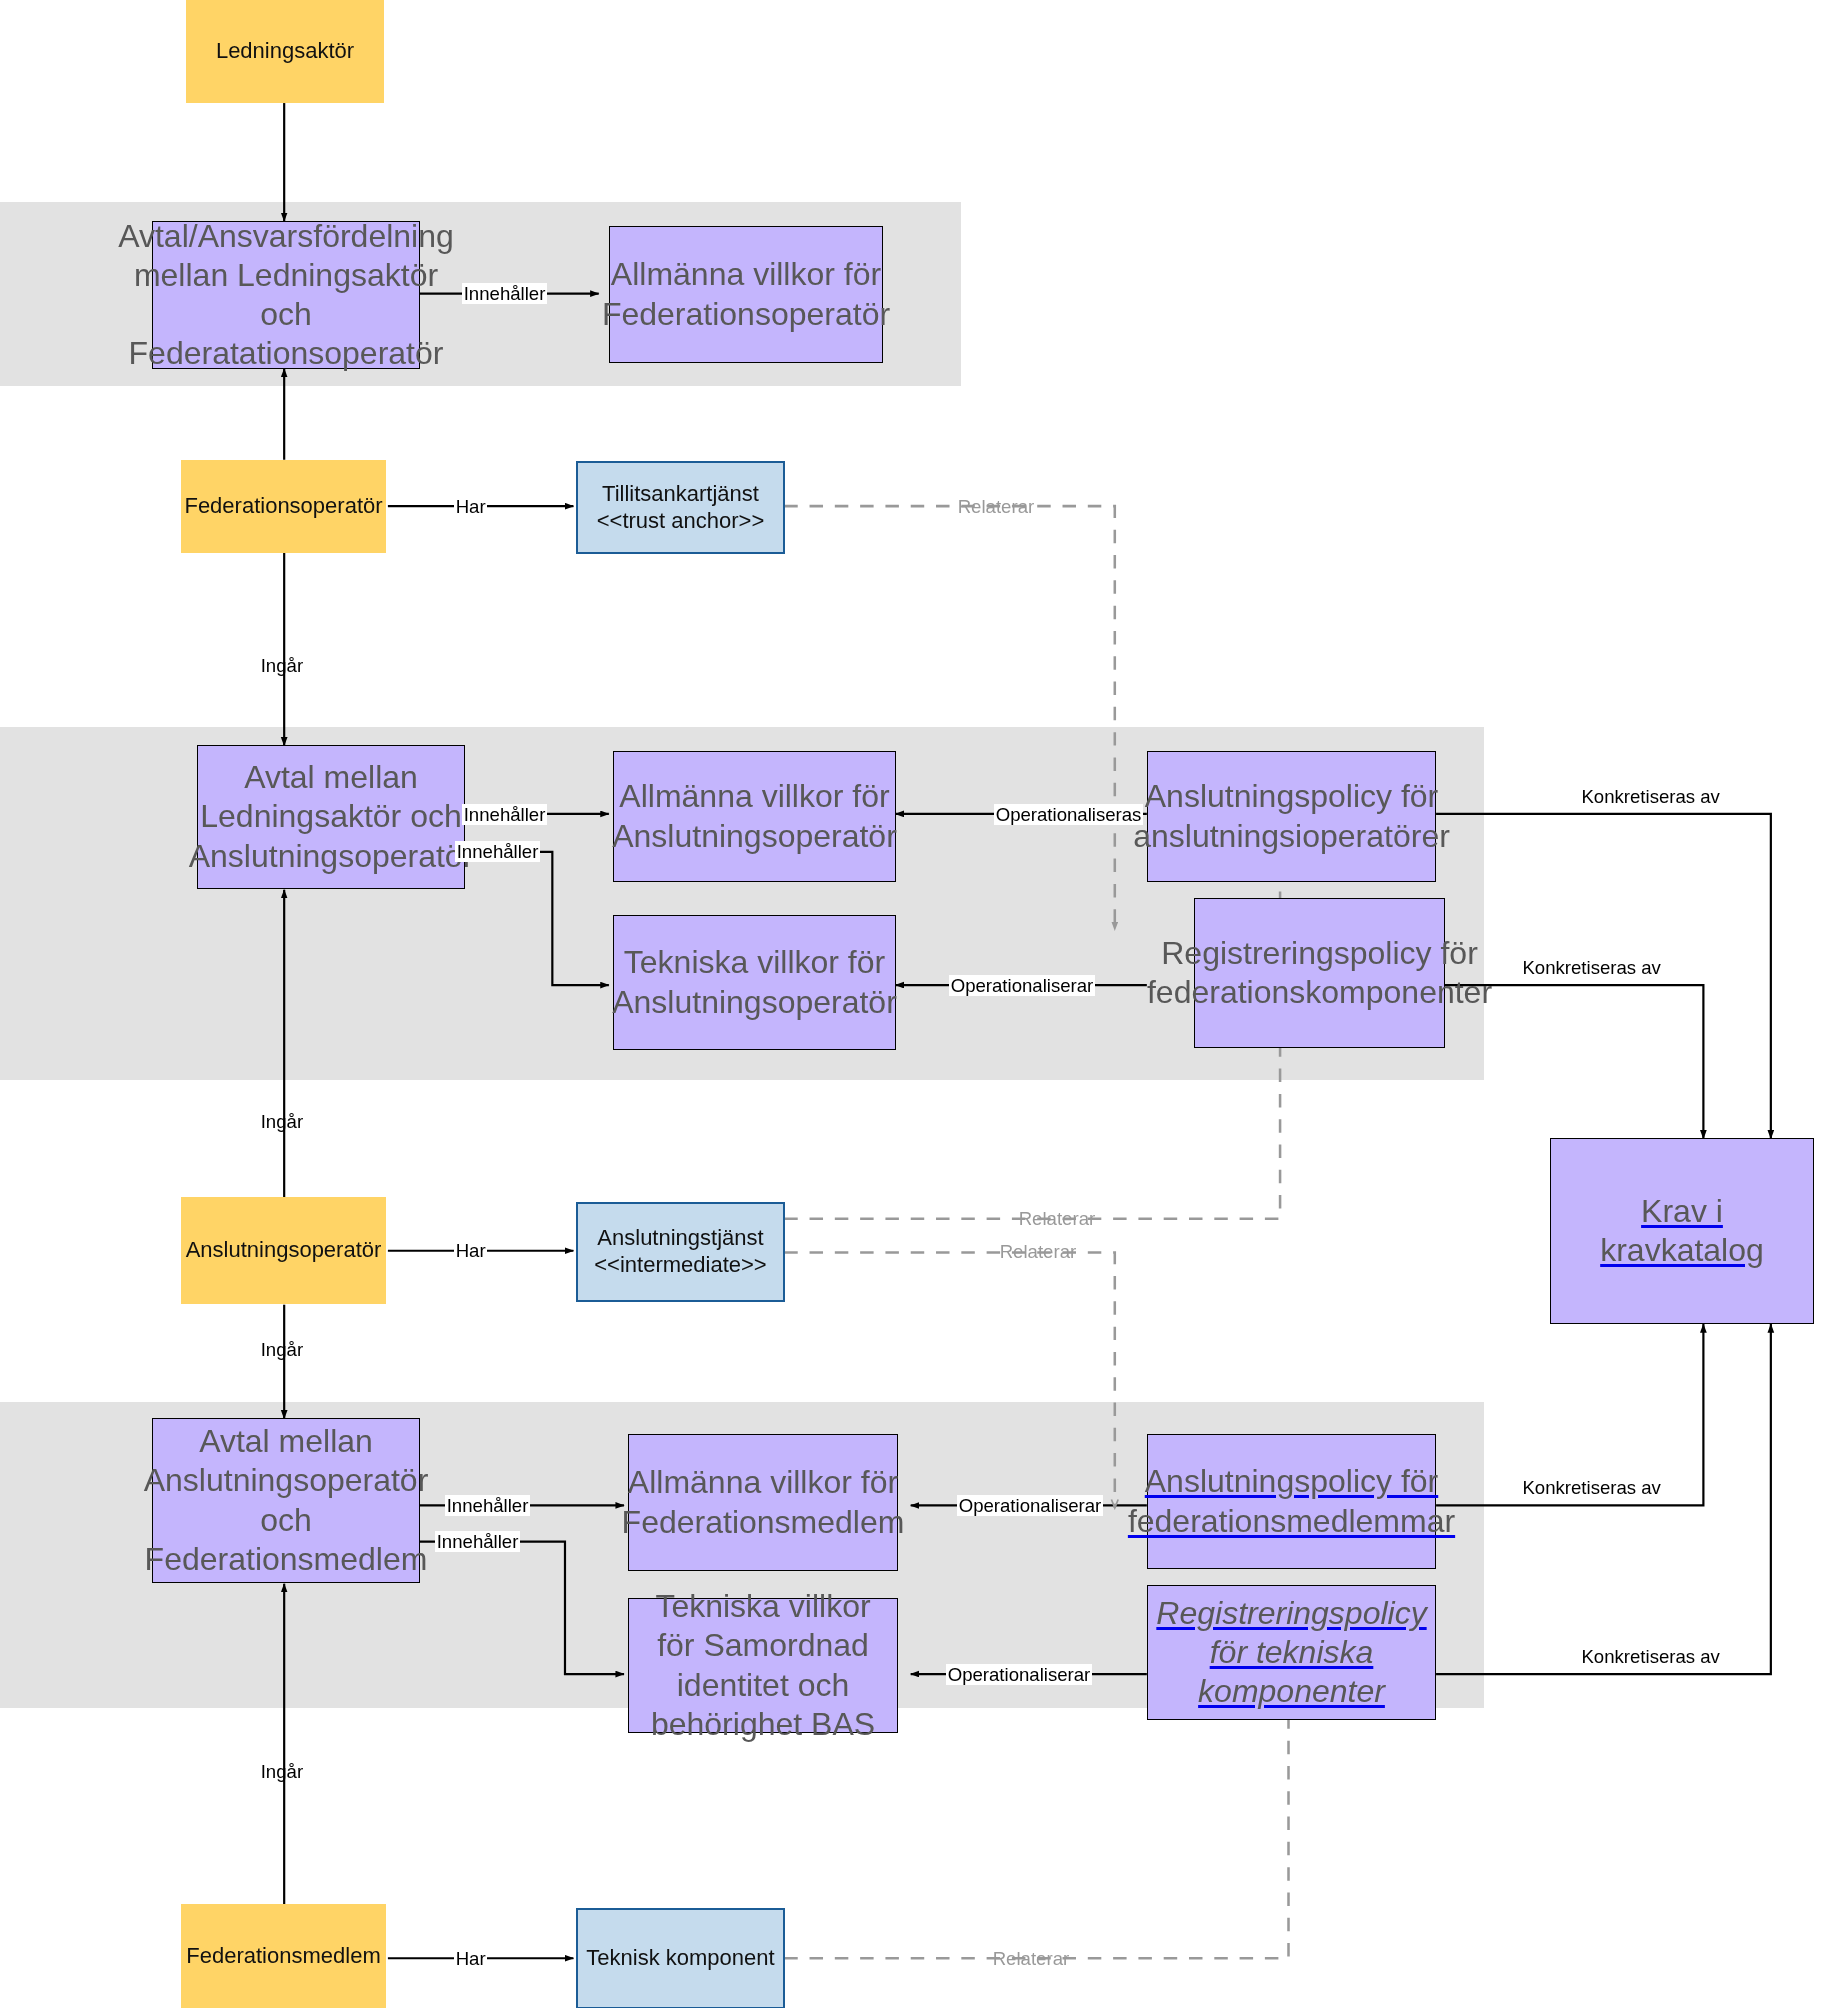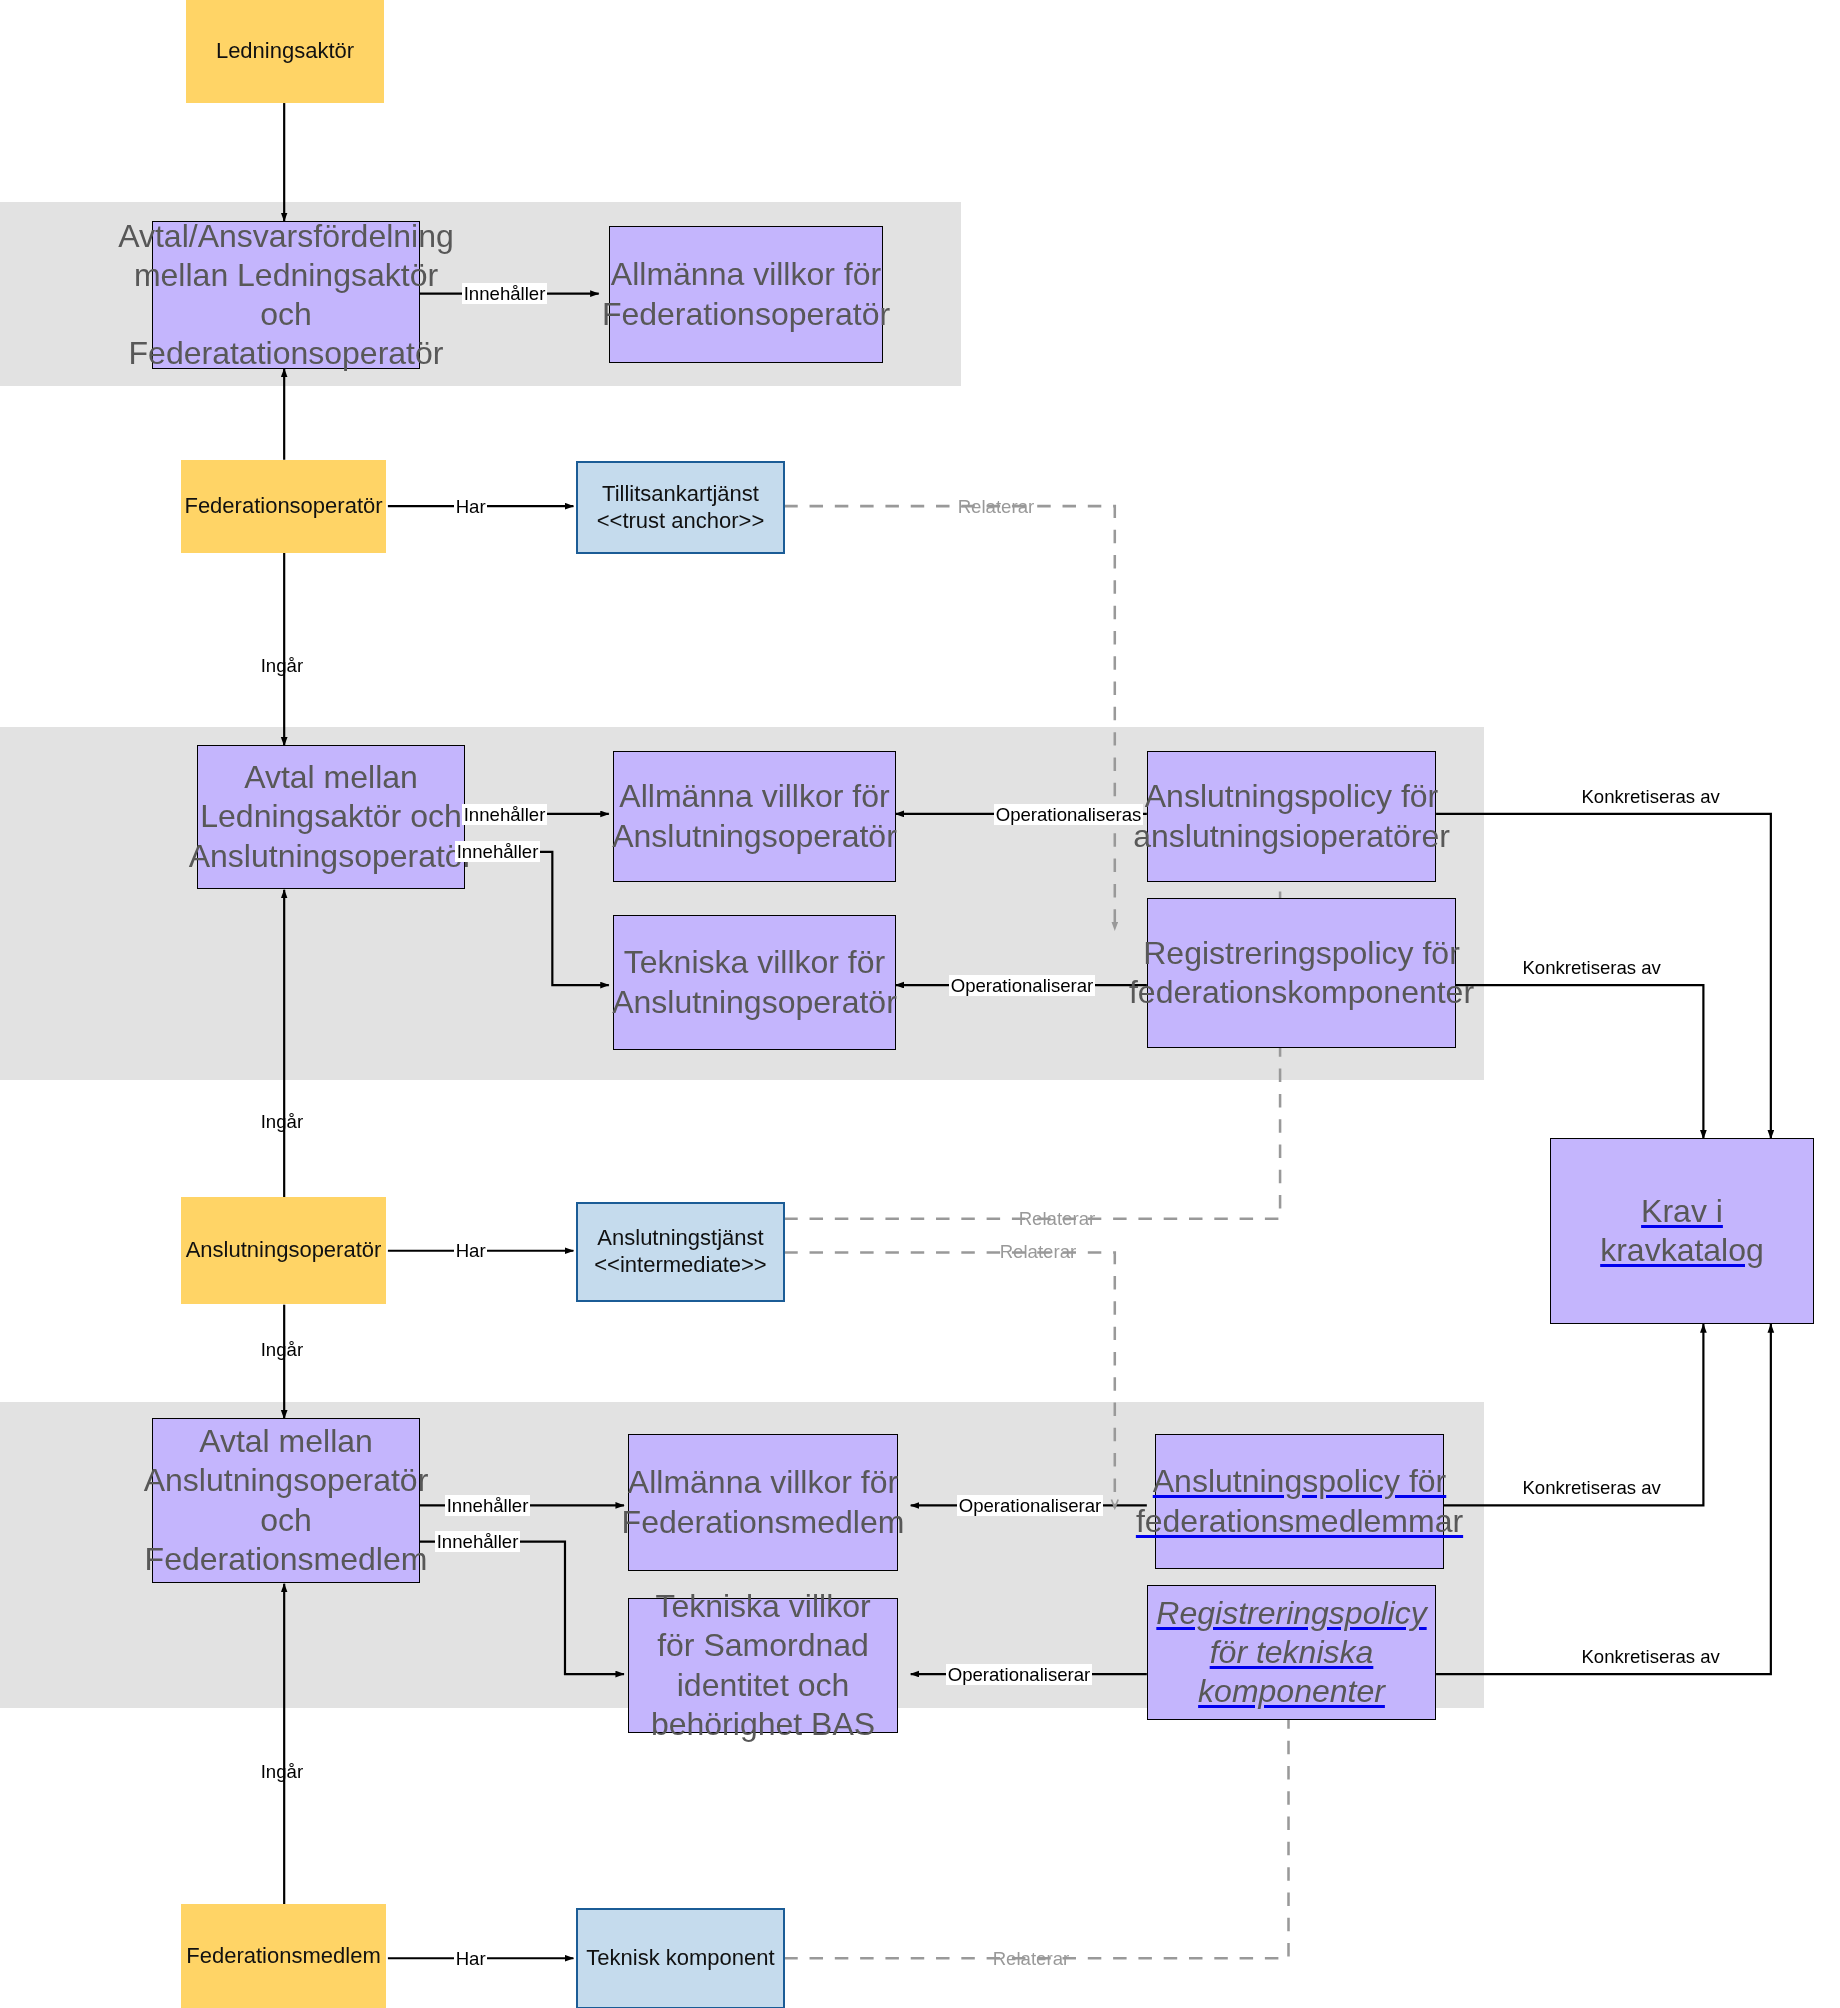--- a/index.html
+++ b/index.html
@@ -135,21 +135,21 @@
   </div>
 
   <div class="node doc" style="left:613px;top:915px;width:283px;height:135px;">
     <span class="inner">Tekniska villkor för Anslutningsoperatör</span>
   </div>
 
   <div class="node doc" style="left:1147px;top:751px;width:289px;height:131px;">
     <span class="inner">Anslutningspolicy för anslutningsioperatörer</span>
   </div>
 
-  <div class="node doc" style="left:1147px;top:898px;width:309px;height:150px;">
+  <div class="node doc" style="left:1194px;top:898px;width:251px;height:150px;">
     <span class="inner">Registreringspolicy för federationskomponenter</span>
   </div>
 
   <div class="node actor" style="left:181px;top:1197px;width:205px;height:107px;">
     <span class="inner">Anslutningsoperatör</span>
   </div>
 
   <div class="node svc" style="left:576px;top:1202px;width:209px;height:100px;flex-direction:column;">
     <span>Anslutningstjänst</span>
     <span>&lt;&lt;intermediate&gt;&gt;</span>
@@ -160,21 +160,21 @@
   </div>
 
   <div class="node doc" style="left:628px;top:1434px;width:270px;height:137px;">
     <span class="inner">Allmänna villkor för Federationsmedlem</span>
   </div>
 
   <div class="node doc" style="left:628px;top:1598px;width:270px;height:135px;">
     <span class="inner">Tekniska villkor för Samordnad identitet och behörighet BAS</span>
   </div>
 
-  <div class="node doc" style="left:1147px;top:1434px;width:289px;height:135px;margin-left:8px;">
+  <div class="node doc" style="left:1147px;top:1434px;width:289px;height:135px;">
     <span class="inner lnk">Anslutningspolicy för federationsmedlemmar</span>
   </div>
 
   <div class="node doc" style="left:1147px;top:1585px;width:289px;height:135px;font-style:italic;">
     <span class="inner lnk">Registreringspolicy för tekniska komponenter</span>
   </div>
 
   <div class="node actor" style="left:181px;top:1904px;width:205px;height:105px;">
     <span class="inner">Federationsmedlem</span>
   </div>

